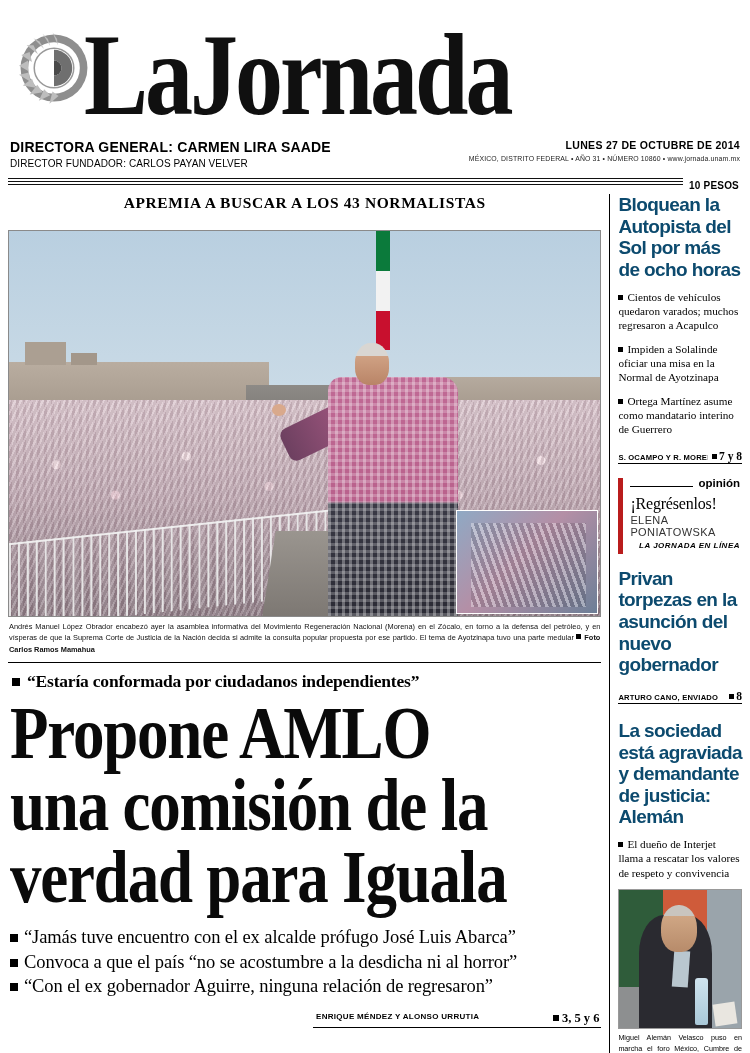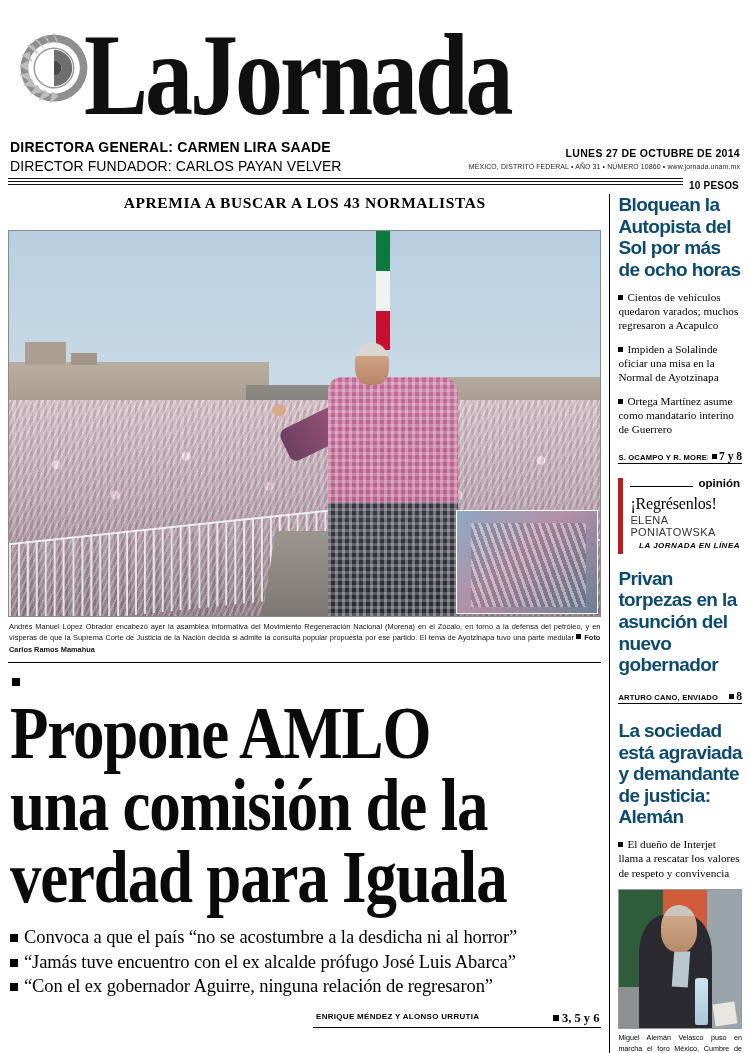--- a/index.html
+++ b/index.html
@@ -26,22 +26,22 @@
     color:#101010;
     transform:scaleY(1.22) scaleX(1.0);
     transform-origin:left top;
     padding-top:4px;
     white-space:nowrap;
   }
 
   .credits-row { position:relative; height:34px; margin-top:24px; }
   .credits-left { position:absolute; left:2px; top:0; }
   .cred1 { font-family:"Liberation Sans", sans-serif; font-weight:bold; font-size:14px; letter-spacing:0.2px; }
-  .cred2 { font-family:"Liberation Sans", sans-serif; font-size:14px; letter-spacing:0.1px; margin-top:3px; }
-  .credits-right { position:absolute; right:2px; top:8px; text-align:right; }
+  .cred2 { font-family:"Liberation Sans", sans-serif; font-size:10px; letter-spacing:0.1px; margin-top:3px; }
+  .credits-right { position:absolute; right:2px; top:0; text-align:right; }
   .dateline { font-family:"Liberation Sans", sans-serif; font-weight:bold; font-size:10.5px; letter-spacing:0.3px; }
   .subline { font-family:"Liberation Sans", sans-serif; font-size:6.9px; letter-spacing:0.15px; margin-top:4px; color:#222; }
 
   .rule-band { position:relative; height:14px; margin-top:2px; }
   .rule-band .lines { position:absolute; left:0; right:0; top:3px; height:8px;
     background:repeating-linear-gradient(to bottom,#111 0 1px,#fff 1px 3px); }
   .price-wrap { position:absolute; right:0; top:0px; background:#fff; padding:0 3px 0 6px; }
   .price { font-family:"Liberation Sans", sans-serif; font-weight:bold; font-size:10px; letter-spacing:0.2px; }
 
   
@@ -273,32 +273,32 @@
       </div>
 
       <div class="caption">
         <span>Andrés Manuel López Obrador encabezó ayer la asamblea informativa del Movimiento Regeneración Nacional (Morena) en el Zócalo, en torno a la defensa del petróleo, y en vísperas de que la Suprema Corte de Justicia de la Nación decida si admite la consulta popular propuesta por ese partido. El tema de Ayotzinapa tuvo una parte medular</span>
         <span class="sq"></span><b>Foto Carlos Ramos Mamahua</b>
       </div>
 
       <div class="hr-thin"></div>
 
       <div class="sub-quote">
-        <span class="sq"></span>
+        <span class="sq"></span><span>“Estaría conformada por ciudadanos independientes”</span>
       </div>
 
       <div class="headline">
         <div>Propone AMLO</div>
         <div>una comisión de la</div>
         <div>verdad para Iguala</div>
       </div>
 
       <ul class="bullets">
+        <li><span class="sq"></span><span>“Jamás tuve encuentro con el ex alcalde prófugo José Luis Abarca”</span></li>
         <li><span class="sq"></span><span>Convoca a que el país “no se acostumbre a la desdicha ni al horror”</span></li>
-        <li><span class="sq"></span><span>“Jamás tuve encuentro con el ex alcalde prófugo José Luis Abarca”</span></li>
         <li><span class="sq"></span><span>“Con el ex gobernador Aguirre, ninguna relación de regresaron”</span></li>
       </ul>
 
       <div class="byline-row">
         <div class="byline-line"></div>
         <div class="byline-txt">ENRIQUE MÉNDEZ Y ALONSO URRUTIA</div>
         <div class="byline-pg"><span class="sq"></span><span>3, 5 y 6</span></div>
       </div>
 
     </div>

